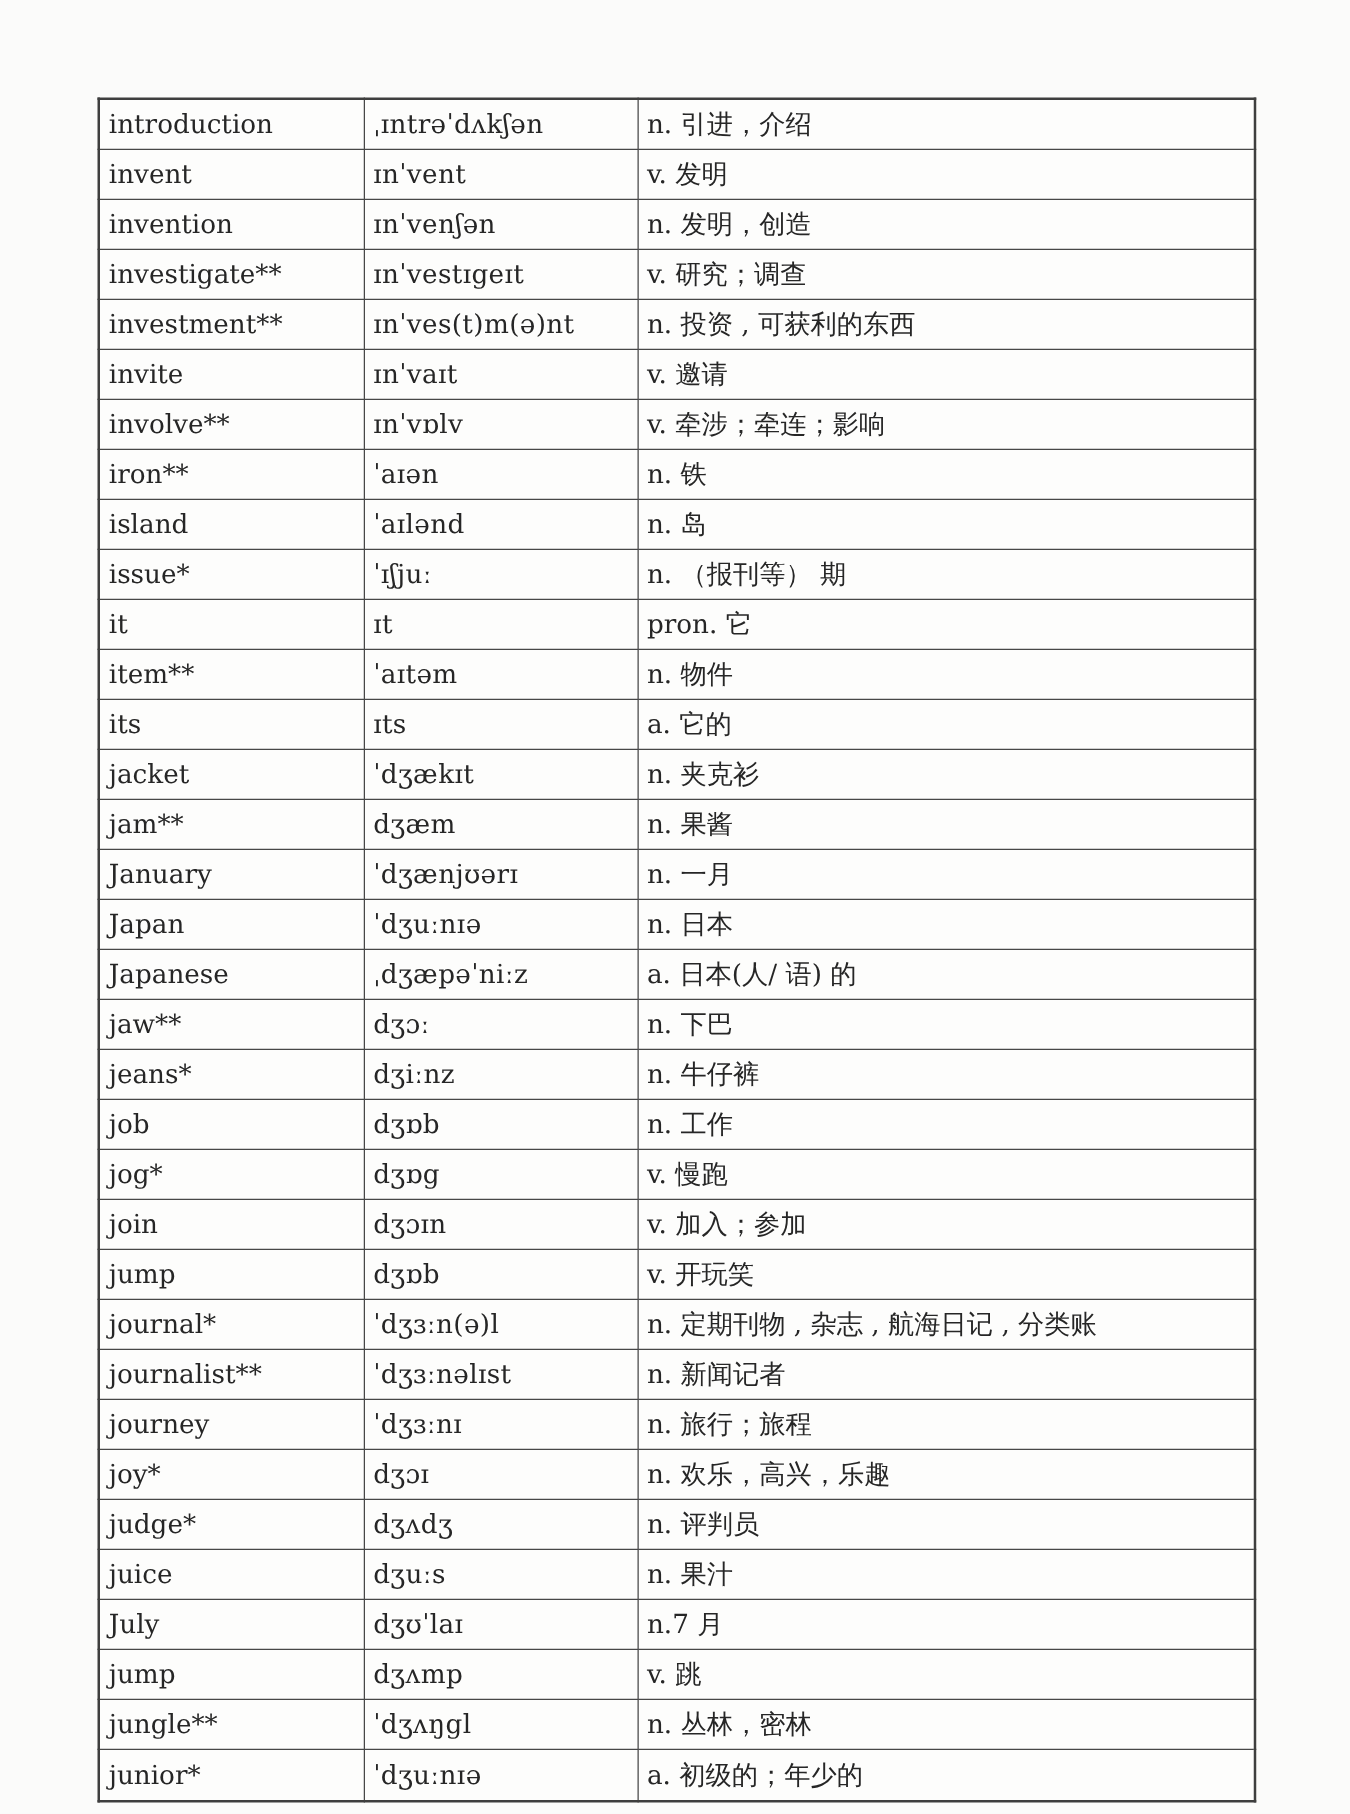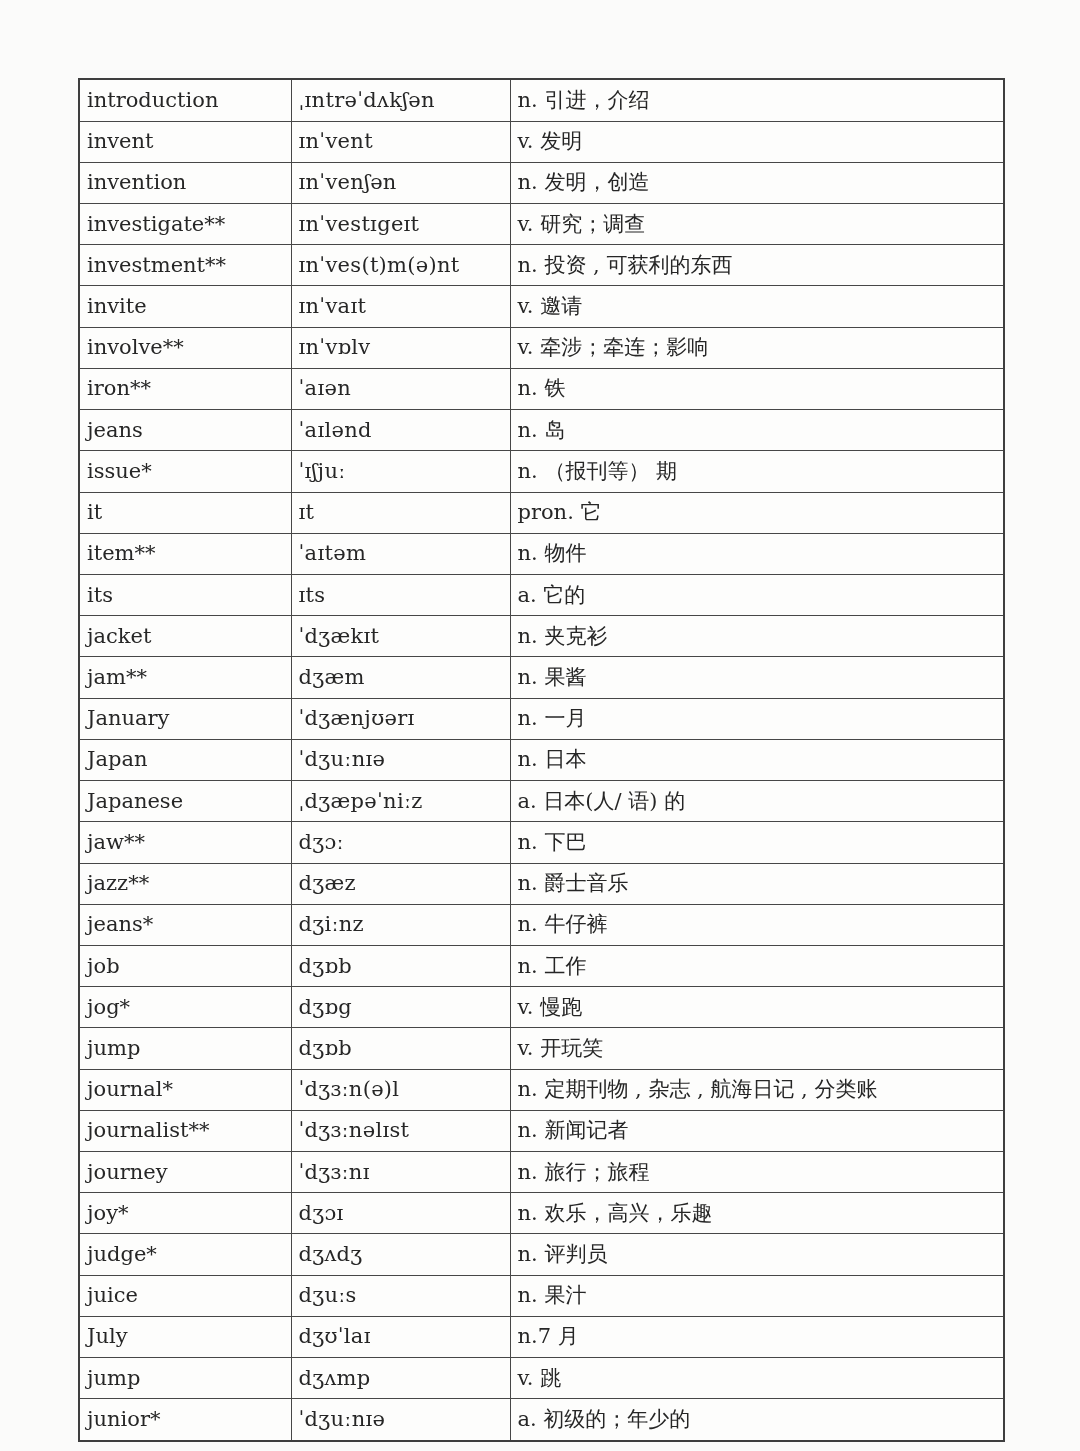--- a/index.html
+++ b/index.html
@@ -94,21 +94,21 @@
     <td class="meaning">v. 牵涉；牵连；影响</td>
   </tr>
 
   <tr>
     <td class="word">iron**</td>
     <td class="phonetic">ˈaɪən</td>
     <td class="meaning">n. 铁</td>
   </tr>
 
   <tr>
-    <td class="word">jeans</td>
+    <td class="word">island</td>
     <td class="phonetic">ˈaɪlənd</td>
     <td class="meaning">n. 岛</td>
   </tr>
 
   <tr>
     <td class="word">issue*</td>
     <td class="phonetic">ˈɪʃjuː</td>
     <td class="meaning">n. （报刊等） 期</td>
   </tr>
 
@@ -160,44 +160,44 @@
     <td class="phonetic">ˌdʒæpəˈniːz</td>
     <td class="meaning">a. 日本(人/ 语) 的</td>
   </tr>
 
   <tr>
     <td class="word">jaw**</td>
     <td class="phonetic">dʒɔː</td>
     <td class="meaning">n. 下巴</td>
   </tr>
 
-  <tr>
-    <td class="word">jazz**</td>
-    <td class="phonetic">dʒæz</td>
-    <td class="meaning">n. 爵士音乐</td>
-  </tr>
 
   <tr>
     <td class="word">jeans*</td>
     <td class="phonetic">dʒiːnz</td>
     <td class="meaning">n. 牛仔裤</td>
   </tr>
 
   <tr>
     <td class="word">job</td>
     <td class="phonetic">dʒɒb</td>
     <td class="meaning">n. 工作</td>
   </tr>
 
   <tr>
     <td class="word">jog*</td>
     <td class="phonetic">dʒɒg</td>
     <td class="meaning">v. 慢跑</td>
   </tr>
 
+  <tr>
+    <td class="word">join</td>
+    <td class="phonetic">dʒɔɪn</td>
+    <td class="meaning">v. 加入；参加</td>
+  </tr>
 
 
   <tr>
     <td class="word">jump</td>
     <td class="phonetic">dʒɒb</td>
     <td class="meaning">v. 开玩笑</td>
   </tr>
 
   <tr>
     <td class="word">journal*</td>
@@ -241,20 +241,25 @@
     <td class="meaning">n.7 月</td>
   </tr>
 
   <tr>
     <td class="word">jump</td>
     <td class="phonetic">dʒʌmp</td>
     <td class="meaning">v. 跳</td>
   </tr>
 
 
+  <tr>
+    <td class="word">jungle**</td>
+    <td class="phonetic">ˈdʒʌŋgl</td>
+    <td class="meaning">n. 丛林，密林</td>
+  </tr>
 
   <tr>
     <td class="word">junior*</td>
     <td class="phonetic">ˈdʒuːnɪə</td>
     <td class="meaning">a. 初级的；年少的</td>
   </tr>
 </tbody>
   </table>
 </div>
 

